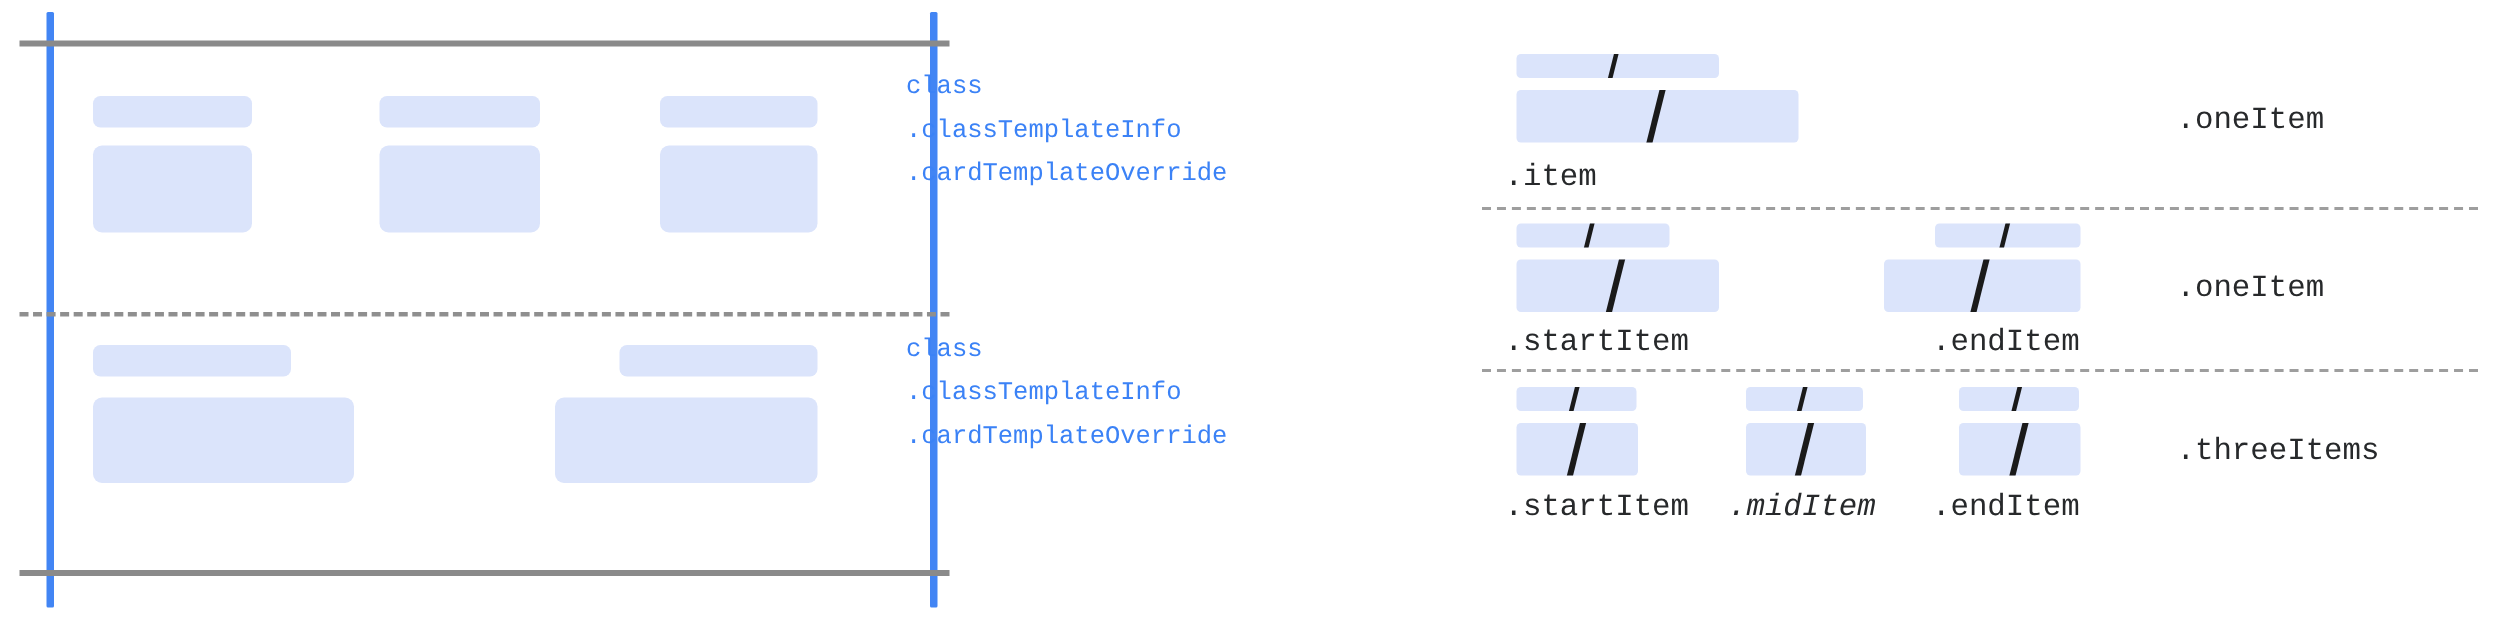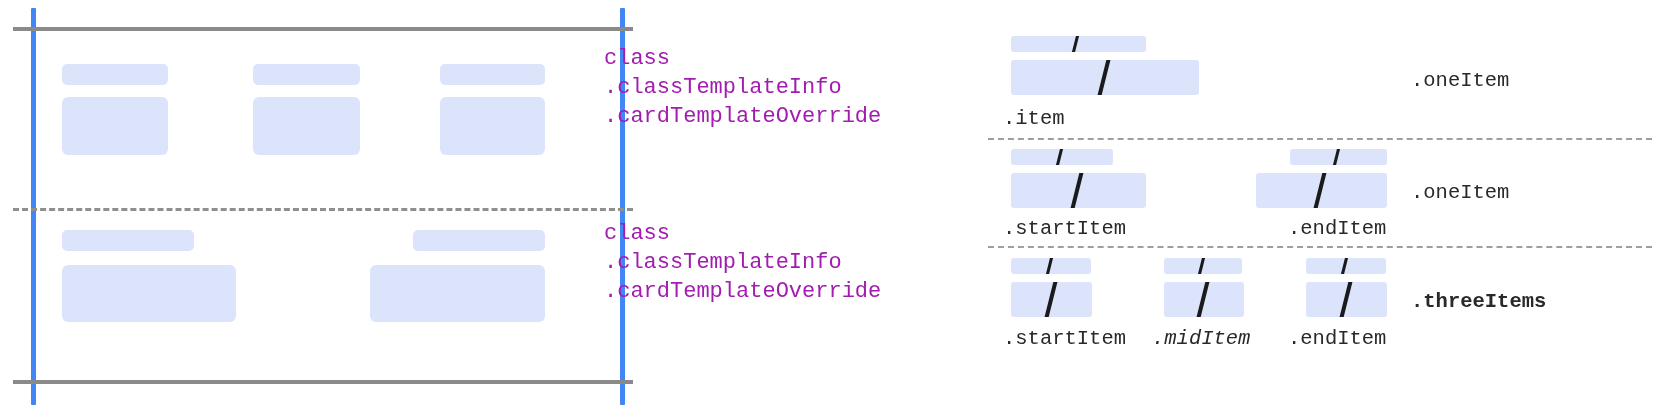--- a/index.html
+++ b/index.html
@@ -22,34 +22,34 @@
 
   
   .txtblock{position:absolute;}
   .rowtitle{
     font-family:"Liberation Sans",sans-serif;
     font-weight:bold;font-size:25px;color:#9aa0a6;
     letter-spacing:-0.2px;line-height:1;
   }
   .mono{
     font-family:"Liberation Mono",monospace;
-    font-size:22px;color:#a21caf;line-height:29px;white-space:pre;
+    font-size:17px;color:#3b82f6;line-height:29px;white-space:pre;
   }
 
   
   .legend{position:absolute;}
   .legend .sep{position:absolute;height:0;border-top:2px dashed #9e9e9e;}
   .chip{position:absolute;background:#dbe4fb;border-radius:3px;overflow:hidden;}
   .chip .slash{
     position:absolute;background:#1a1a1a;
     transform:rotate(14deg);transform-origin:center;
   }
   .legend-label{
     position:absolute;font-family:"Liberation Mono",monospace;
-    font-size:20.5px;color:#27292b;white-space:pre;line-height:1;
+    font-size:20.5px;color:#27292b;white-space:pre;line-height:1;margin-left:40px;
   }
   .caption{
     position:absolute;font-family:"Liberation Mono",monospace;
     font-size:20.5px;color:#27292b;white-space:pre;line-height:1;
   }
 </style>
 </head>
 <body>
 
 <div class="stage">
@@ -149,17 +149,17 @@
       <div class="caption" style="left:1152px;top:329px;font-style:italic;">.midItem</div>
 
       <div class="chip" style="left:1306px;top:258px;width:80px;height:16px;">
         <div class="slash" style="left:37px;top:-3px;width:3px;height:22px;"></div>
       </div>
       <div class="chip" style="left:1306px;top:282px;width:81px;height:35px;">
         <div class="slash" style="left:38px;top:-2px;width:4px;height:39px;"></div>
       </div>
       <div class="caption" style="left:1288px;top:329px;">.endItem</div>
 
-      <div class="legend-label" style="left:1411px;top:292px;font-weight:bold;">.threeItems</div>
+      <div class="legend-label" style="left:1411px;top:292px;">.threeItems</div>
     </div>
   </div>
 
 </div>
 
 </body></html>

